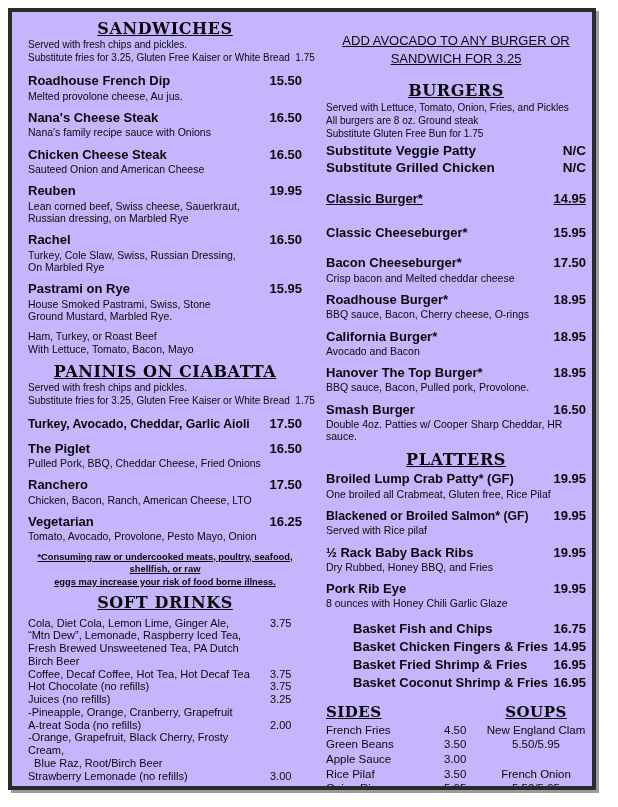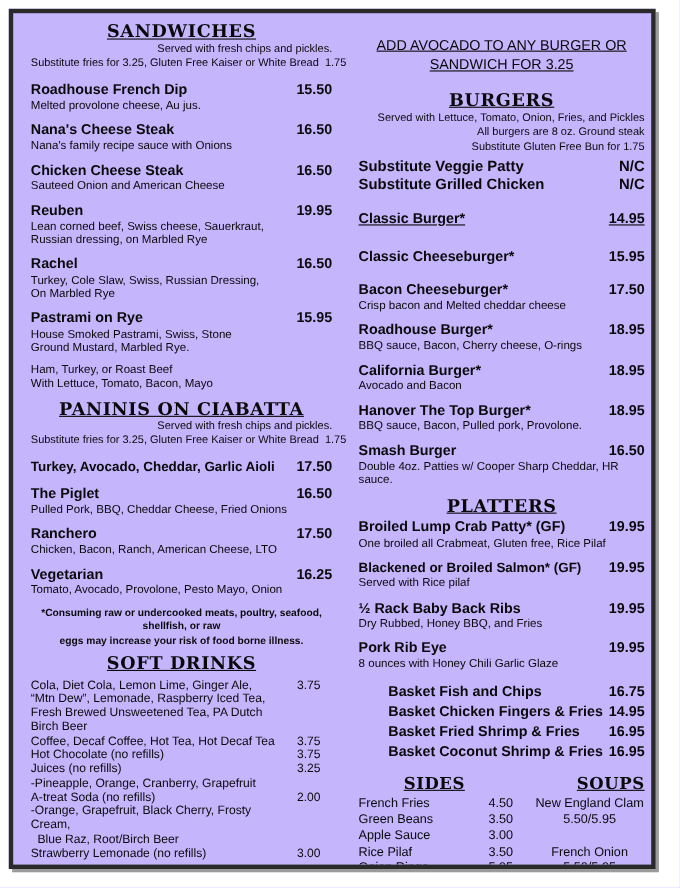--- a/index.html
+++ b/index.html
@@ -7,50 +7,50 @@
        font-family:"Liberation Sans",sans-serif;color:#0a0a0a;}
   .sheet{position:absolute;left:8px;top:8px;width:588px;height:782px;
          box-sizing:border-box;border:4px solid #2a2a2a;background:#c4b5fd;
          box-shadow:3px 3px 0 #9b9b9b;padding:8px 6px 4px 16px;overflow:hidden;}
   .cols{display:flex;gap:24px;}
   .col-left{width:274px;flex:none;}
   .col-right{flex:1;min-width:0;}
 
   .sec-title{font-family:"DejaVu Serif",serif;font-weight:bold;font-size:16px;
              letter-spacing:.6px;text-align:center;text-decoration:underline;line-height:1.15;}
-  .subnote{font-size:10px;text-align:right;white-space:pre;line-height:1.3;}
+  .subnote{font-size:10px;text-align:left;white-space:pre;line-height:1.3;}
   .items{margin-top:9px;}
   .item{margin-bottom:8px;}
   .item.gap-top{margin-top:14px;}
   .irow{display:flex;justify-content:space-between;align-items:baseline;}
   .nm{font-weight:bold;font-size:13px;line-height:1.25;white-space:pre;}
   .nm.sm{font-size:12.2px;}
   .pr{font-weight:bold;font-size:13px;margin-left:6px;flex:none;}
   .desc{font-size:10.5px;line-height:1.18;white-space:pre-line;}
   .u{}
   .disclaimer{font-size:9.3px;font-weight:bold;text-align:center;
-              white-space:pre-line;line-height:1.35;margin-top:4px;}
+              white-space:pre-line;line-height:1.35;margin-top:4px;text-decoration:underline;}
 
   .sd-title{margin-top:6px;margin-bottom:4px;}
   .sd-row{display:flex;justify-content:space-between;align-items:flex-start;margin-bottom:0;}
   .sd-nm{font-size:11px;line-height:1.16;white-space:pre-line;}
   .sd-pr{font-size:11px;line-height:1.16;width:32px;text-align:left;flex:none;margin-left:4px;}
 
   .avocado{font-size:13px;text-align:center;text-decoration:underline;
            white-space:pre-line;line-height:1.4;margin:12px 0 14px;}
   .sub-row{display:flex;justify-content:space-between;font-weight:bold;
            font-size:13.5px;line-height:1.3;}
   .burger-notes{margin-bottom:2px;}
 
   .basket-row{display:flex;justify-content:space-between;font-weight:bold;
               font-size:13px;line-height:1.4;}
   .baskets{margin-top:10px;margin-left:27px;}
 
   .ss{margin-top:10px;}
-  .ss-head{display:flex;margin-bottom:2px;margin-left:41px;}
+  .ss-head{display:flex;margin-bottom:2px;}
   .ss-head .h-sides{width:160px;text-align:left;}
   .ss-head .h-soups{flex:1;text-align:center;}
   .ss-head .t{font-family:"DejaVu Serif",serif;font-weight:bold;font-size:15px;
               letter-spacing:.5px;text-decoration:underline;}
   .ss-row{display:flex;font-size:11.5px;line-height:1.28;}
   .s-nm{width:118px;flex:none;}
   .s-pr{width:42px;flex:none;}
   .s-rt{flex:1;text-align:center;white-space:pre;}
 </style>
 </head>

